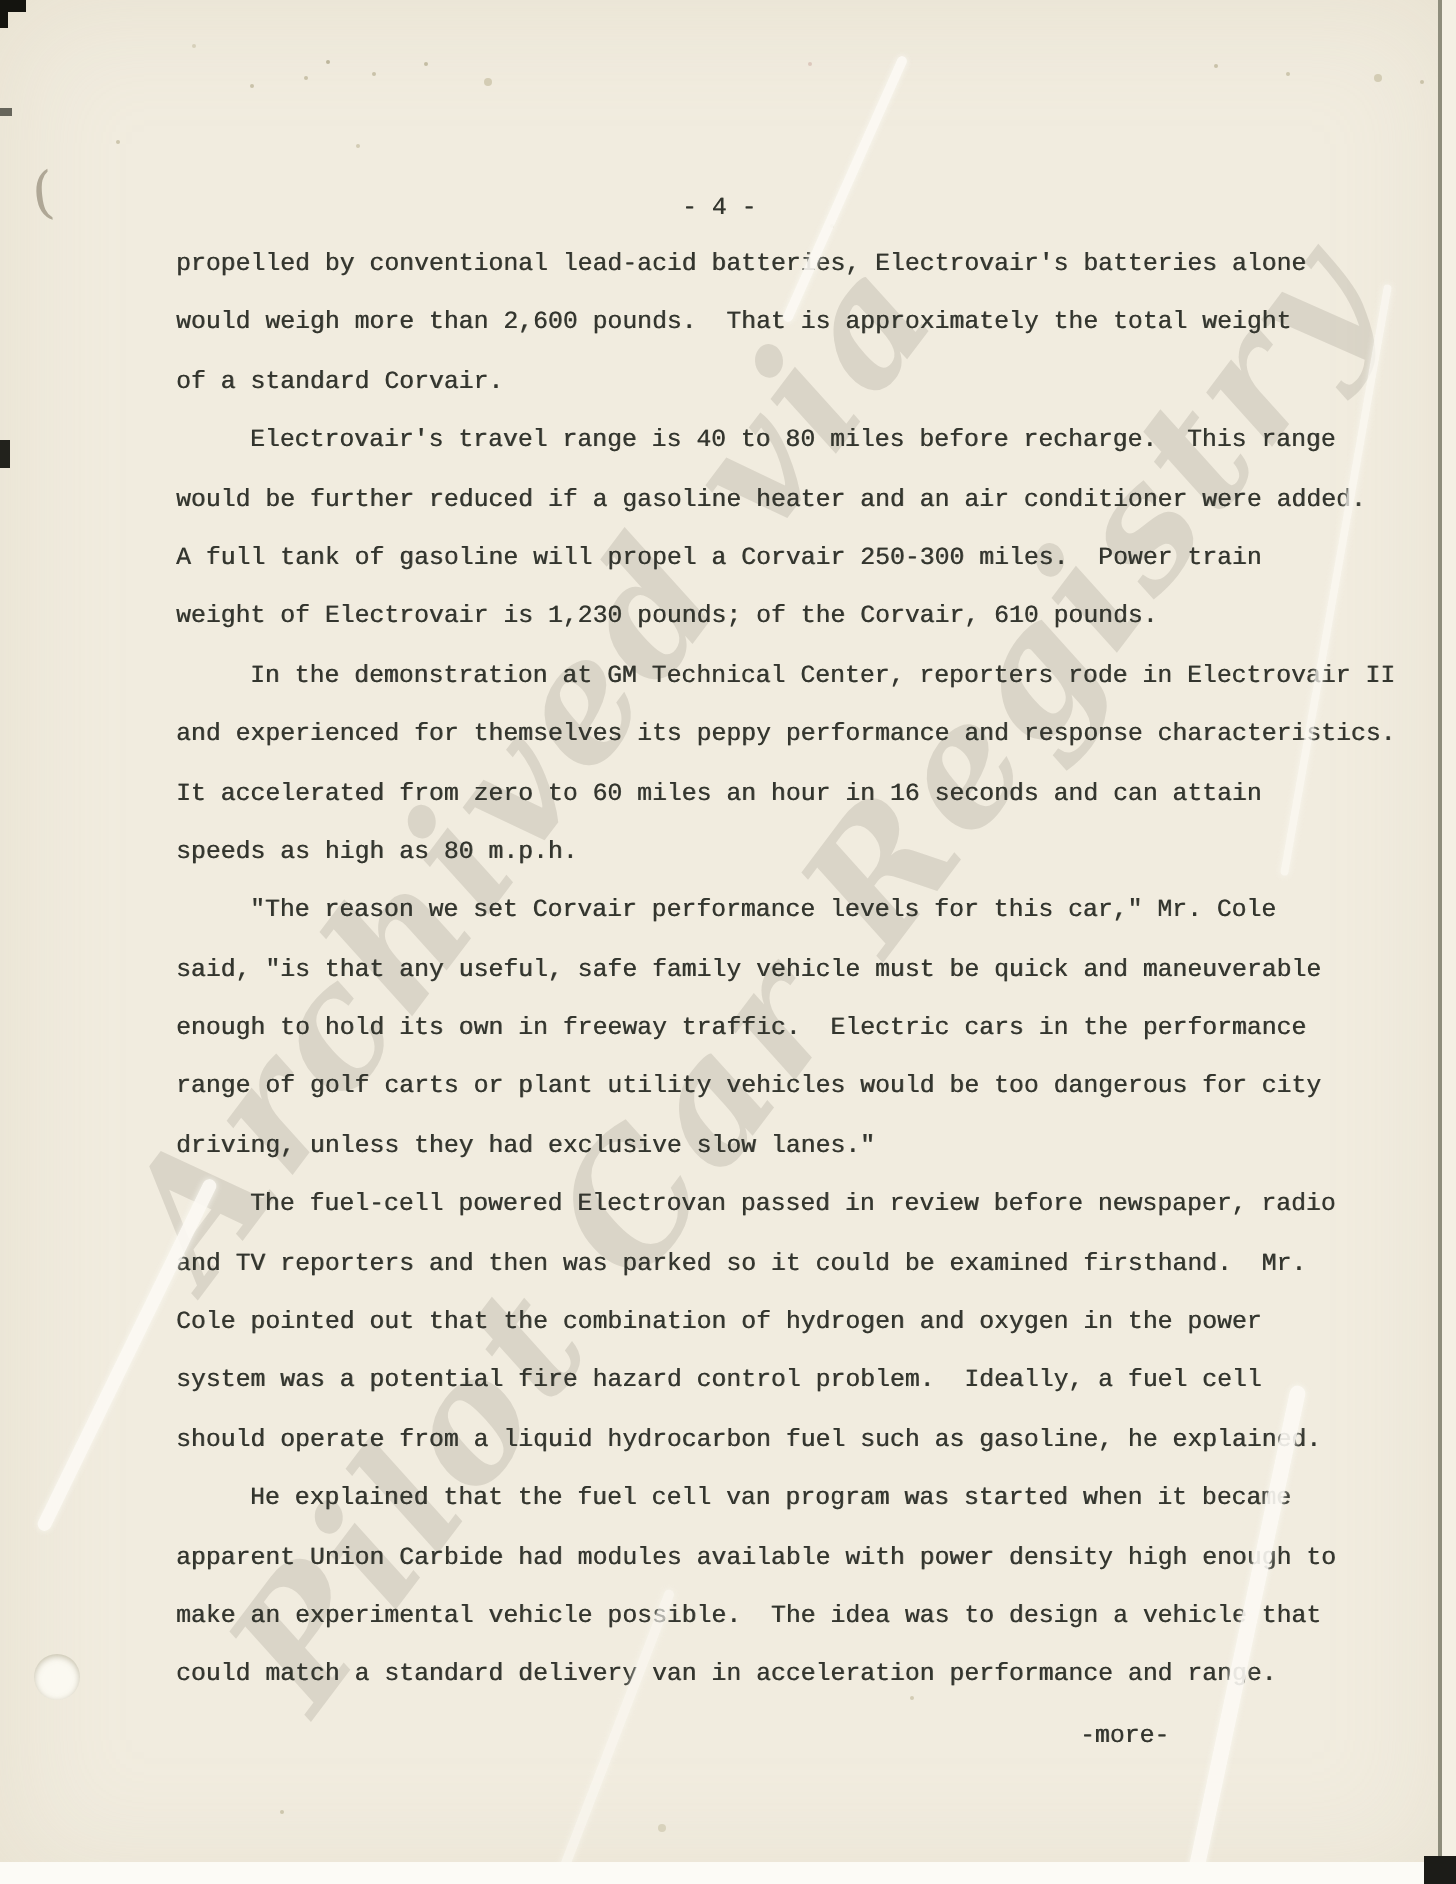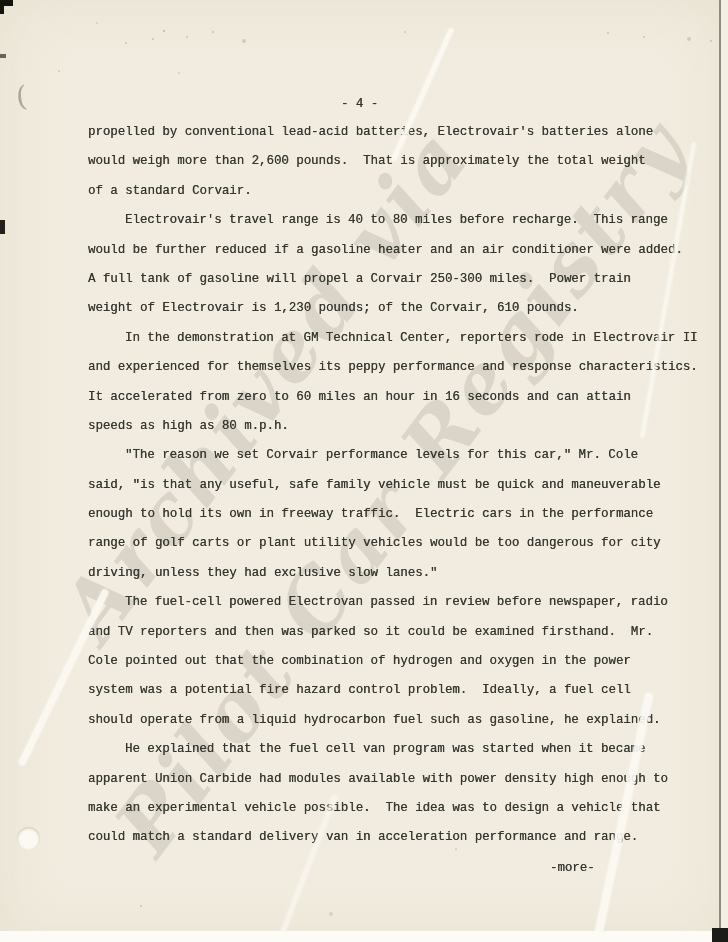--- a/index.html
+++ b/index.html
@@ -16,21 +16,21 @@
     color:#33352e;
     font-size:12.4px;
     text-shadow:0.3px 0 0 rgba(51,53,46,0.75);
     white-space:pre;
     z-index:2;
   }
   .page-number{position:absolute;left:341px;top:97px;}
   .body-text{position:absolute;left:88px;top:118px;}
   .tline{height:29.4px;line-height:29.4px;}
   .tline.indent{padding-left:37px;}
-  .footer-more{position:absolute;left:540px;top:861px;margin-left:10px;}
+  .footer-more{position:absolute;left:540px;top:861px;}
   
   .watermark{
     position:absolute;left:340px;top:440px;width:1400px;height:360px;
     margin-left:-700px;margin-top:-180px;
     transform:rotate(-53deg);
     text-align:center;
     z-index:1;
     color:rgba(100,94,80,0.16);
     font-family:"DejaVu Serif","Liberation Serif",serif;
     font-style:italic;font-weight:bold;

